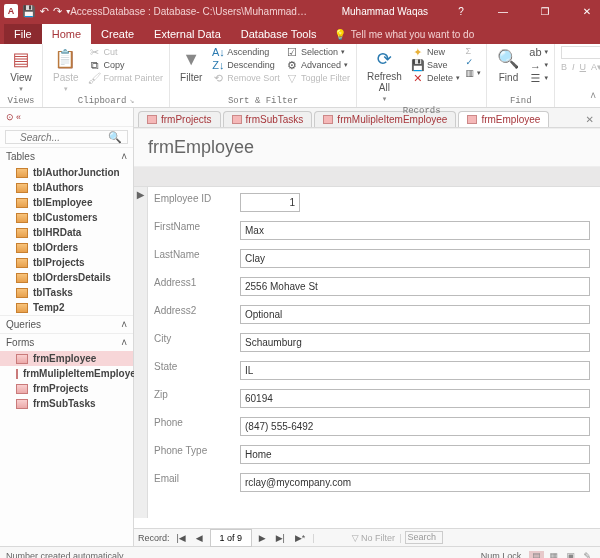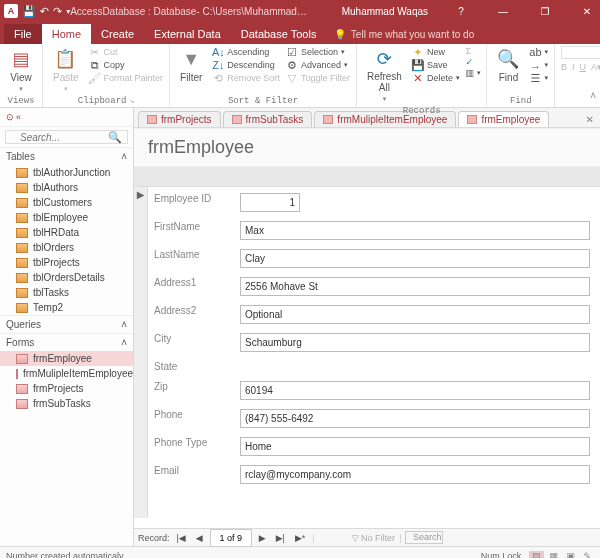--- a/index.html
+++ b/index.html
@@ -38,21 +38,21 @@
 
   
   .body-area { display:flex; height:438px; }
 
   
   .nav { width:134px; border-right:1px solid #d9d9d9; background:#fdfdfd; display:flex; flex-direction:column; }
   .nav-header { padding:4px 6px; font-size:13px; color:#a6353a; display:flex; align-items:center; justify-content:space-between; border-bottom:1px solid #eee; }
   .nav-search { margin:3px 5px; height:14px; border:1px solid #ddd; border-radius:0; display:flex; align-items:center; padding:0 12px; justify-content:space-between; }
   .nav-search input { border:none; outline:none; width:90px; font-size:10px; font-style:italic; color:#999; background:transparent; }
   .nav-cat { padding:3px 6px; font-size:10px; color:#555; display:flex; justify-content:space-between; align-items:center; border-top:1px solid #eee; }
-  .nav-item { padding:2px 6px 2px 16px; display:flex; align-items:center; gap:5px; font-size:10px; cursor:default; }
+  .nav-item { padding:2px 6px 2px 16px; display:flex; align-items:center; gap:5px; font-size:10px; cursor:default;font-weight:bold; }
   .nav-item.selected { background:#f7d6d8; }
   .nav-ico { width:12px; height:10px; display:inline-block; }
   .ti { background:linear-gradient(#f7c27a,#e7a04c); border:1px solid #c88030; }
   .fi { background:linear-gradient(#f9cfcf,#eba9a9); border:1px solid #c97a7a; }
 
   
   .doc { flex:1; display:flex; flex-direction:column; background:#f5f5f5; }
   .doctabs { height:20px; background:#f5f5f5; display:flex; align-items:flex-end; padding-left:4px; border-bottom:1px solid #d9d9d9; font-size:10px; }
   .doctab { border:1px solid #ccc; border-bottom:none; border-radius:4px 4px 0 0; padding:2px 8px; background:#f0f0f0; margin-right:2px; display:flex; align-items:center; gap:4px; color:#a6353a; }
   .doctab.active { background:#fff; }
@@ -68,21 +68,21 @@
   .fld { display:flex; margin-bottom:9px; }
   .fld label { width:86px; font-size:10px; color:#888; }
   .fld .control { flex:1; }
   .fld input { width:100%; height:19px; border:1px solid #bbb; padding:1px 4px; font-size:10px; color:#333; background:#fff; }
   .fld.small input { width:60px; }
 
   .recordnav { height:18px; border-top:1px solid #d9d9d9; background:#f7f7f7; display:flex; align-items:center; font-size:9px; padding:0 4px; gap:4px; color:#555; }
   .recordnav .btn { padding:0 3px; color:#555; }
   .recordnav input { width:42px; height:18px; font-size:9px; border:1px solid #ccc; text-align:center; }
   .recordnav .sep { color:#ccc; }
-  .recordnav .search { border:1px solid #ccc; height:13px; width:38px; padding:0 1px; font-size:9px; color:#999;text-align:right; }
+  .recordnav .search { border:1px solid #ccc; height:13px; width:38px; padding:0 1px; font-size:9px; color:#999; }
 
   
   .statusbar { height:18px; border-top:1px solid #d9d9d9; background:#f7f7f7; display:flex; align-items:center; font-size:9px; padding:0 6px; color:#666; }
   .statusbar .right { margin-left:auto; display:flex; gap:8px; align-items:center; }
   .view-icons span { padding:0 3px; color:#888; }
   .view-icons .active { background:#e7c9ca; }
 </style>
 </head>
 <body>
 
@@ -294,25 +294,25 @@
     <div class="nav-item">
         <span class="nav-ico ti"></span>
         <span>tblAuthorJunction</span>
       </div>
     <div class="nav-item">
         <span class="nav-ico ti"></span>
         <span>tblAuthors</span>
       </div>
     <div class="nav-item">
         <span class="nav-ico ti"></span>
+        <span>tblEmployee</span>
+      </div>
+    <div class="nav-item">
+        <span class="nav-ico ti"></span>
         <span>tblCustomers</span>
-      </div>
-    <div class="nav-item">
-        <span class="nav-ico ti"></span>
-        <span>tblEmployee</span>
       </div>
     <div class="nav-item">
         <span class="nav-ico ti"></span>
         <span>tblHRData</span>
       </div>
     <div class="nav-item">
         <span class="nav-ico ti"></span>
         <span>tblOrders</span>
       </div>
     <div class="nav-item">
@@ -403,20 +403,21 @@
           <div class="fld">
               <label>Address2</label>
               <div class="control"><input value="Optional" style=""></div>
             </div>
           <div class="fld">
               <label>City</label>
               <div class="control"><input value="Schaumburg" style=""></div>
             </div>
           <div class="fld">
               <label>State</label>
+              <div class="control"><input value="IL" style=""></div>
             </div>
           <div class="fld">
               <label>Zip</label>
               <div class="control"><input value="60194" style=""></div>
             </div>
           <div class="fld">
               <label>Phone</label>
               <div class="control"><input value="(847) 555-6492" style=""></div>
             </div>
           <div class="fld">

